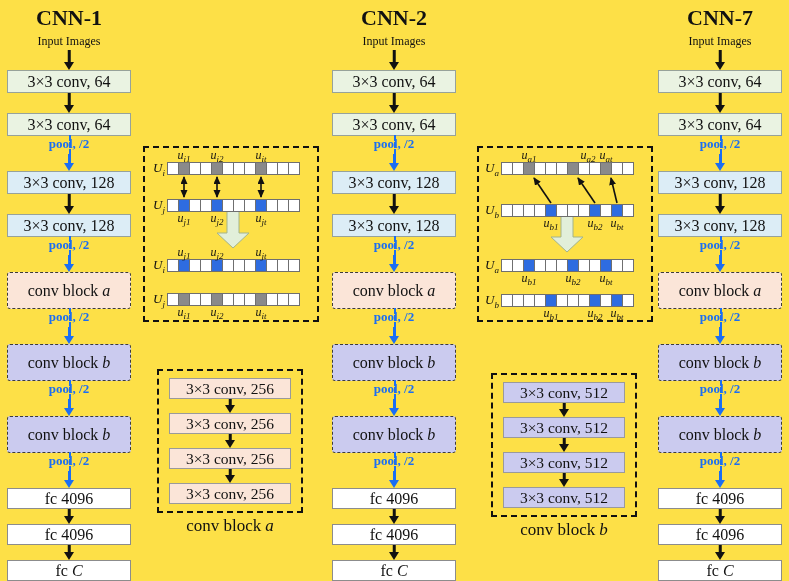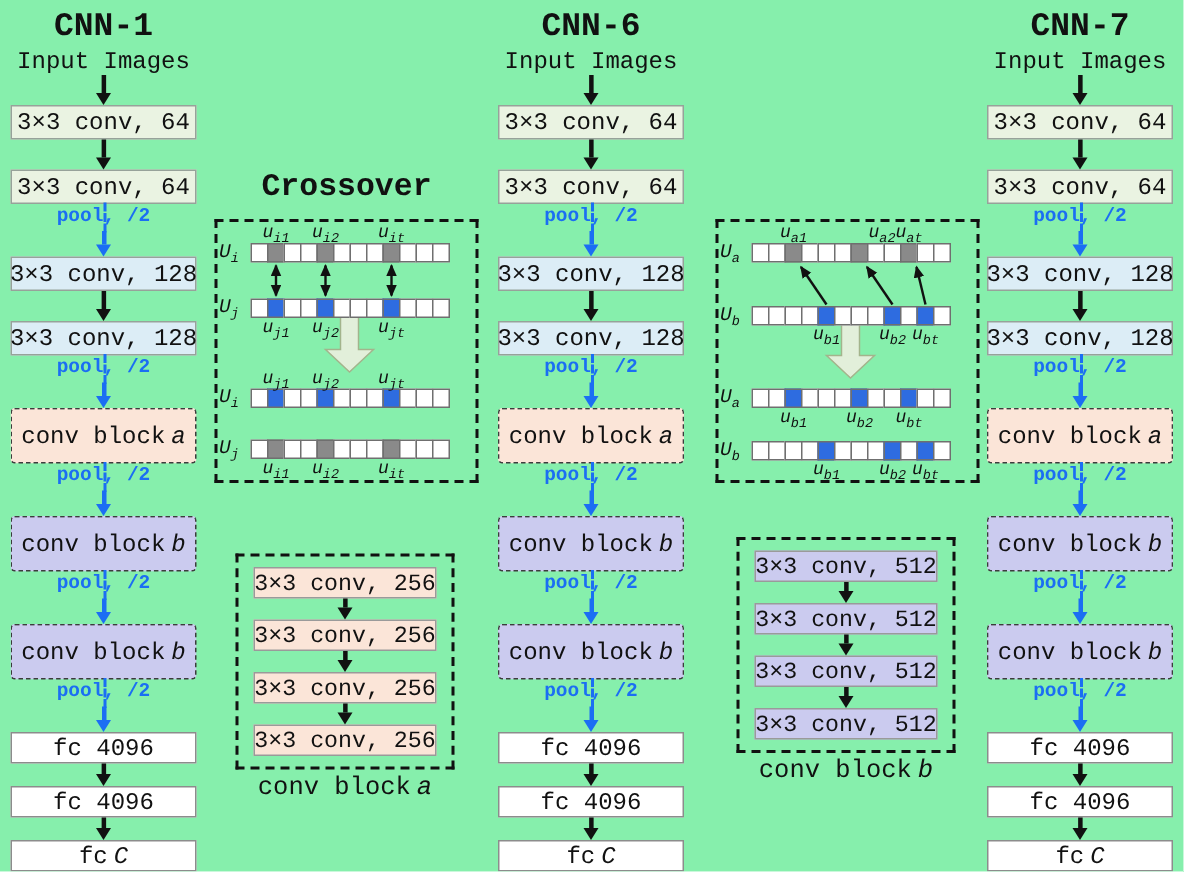--- a/index.html
+++ b/index.html
@@ -1,21 +1,21 @@
 <!DOCTYPE html>
 <html><head>
 <meta charset="utf-8">
 <style>
   html,body{margin:0;padding:0;background:#fff}
-  #canvas{position:relative;width:789px;height:581px;background:#86efac;
-    font-family:Liberation Mono, monospace;overflow:hidden;color:#111}
+  #canvas{position:relative;width:789px;height:581px;background:#fde047;
+    font-family:Liberation Serif, serif;overflow:hidden;color:#111}
   
   .col{position:absolute;top:0;width:126px;display:flex;flex-direction:column;align-items:center;padding-top:5px}
   .col-title{font-size:22px;font-weight:bold;height:27px;line-height:26px;text-align:center}
-  .col-input{font-size:16px;height:18px;line-height:18px;text-align:center}
+  .col-input{font-size:12px;height:18px;line-height:18px;text-align:center}
   .layers{display:flex;flex-direction:column;align-items:center;width:100%}
   .lbox{width:124px;box-sizing:border-box;display:flex;align-items:center;justify-content:center;
     font-size:16px;background:#fff;white-space:nowrap}
   .lbox.conv{height:23px;border:1px solid #97a29a}
   .lbox.block{height:37px;border:1.6px dashed #3c3c3c;border-radius:3px}
   .lbox.fc{height:21px;border:1px solid #8c8c8c}
   .lbox i,.detail-caption i,.clabel i{font-style:italic}
   .lbox i{margin-left:4px}
   
   .barrow{position:relative;width:100%}
@@ -29,21 +29,21 @@
   .pool .phead{position:absolute;left:50%;transform:translateX(-50%);top:27px;width:0;height:0;
     border-left:5.5px solid transparent;border-right:5.5px solid transparent;border-top:8px solid var(--blue)}
   .pool .plabel{position:absolute;top:0;width:100%;text-align:center;font-size:13px;font-weight:bold;color:var(--blue)}
   
   .op-title{position:absolute;text-align:center;font-size:21px;font-weight:bold}
   .op-box{position:absolute;border:2px dashed #111;box-sizing:border-box}
   .op-svg{position:absolute;left:0;top:0}
   .crow{position:absolute;display:flex}
   .cell{width:12px;height:13px;border:1px solid #6f6f6f;box-sizing:border-box;background:#fff}
   .cell + .cell{margin-left:-1px}
-  .rowname{position:absolute;font-size:13px;font-style:italic;width:19px;line-height:14px}
+  .rowname{position:absolute;font-size:13px;font-style:italic;width:19px;text-align:right;line-height:14px}
   .rowname sub,.clabel sub{font-size:9px}
   .clabel{position:absolute;width:26px;text-align:center;font-size:12px;font-style:italic;line-height:11px;white-space:nowrap}
   
   .detail{position:absolute;width:146px;display:flex;flex-direction:column;align-items:center}
   .detail-box{width:146px;box-sizing:border-box;border:2px dashed #111;display:flex;flex-direction:column;
     align-items:center;padding:7px 0}
   .detail-box .lbox{width:122px;height:21px;border:1px solid #9a9a9a;font-size:15.5px}
   .detail-caption{font-size:17px;margin-top:3px;text-align:center}
   .detail-caption i{margin-left:4px}
 </style>
@@ -113,21 +113,21 @@
         <div class="lbox fc">fc 4096</div>
         <div class="barrow" style="height: 15px;">
           <div class="shaft" style="height: 7px;"></div>
           <div class="head"></div>
         </div>
         <div class="lbox fc">fc<i>C</i></div>
       </div>
   </div>
 
   <div class="col" id="col1" style="left:331px">
-    <div class="col-title">CNN-6</div>
+    <div class="col-title">CNN-2</div>
     <div class="col-input">Input Images</div>
     <div class="layers">
         <div class="barrow" style="height: 20px;">
           <div class="shaft" style="height: 12px;"></div>
           <div class="head"></div>
         </div>
         <div class="lbox conv" style="background: rgb(234, 243, 226);">3×3 conv, 64</div>
         <div class="barrow" style="height: 20px;">
           <div class="shaft" style="height: 12px;"></div>
           <div class="head"></div>
@@ -246,21 +246,20 @@
         </div>
         <div class="lbox fc">fc 4096</div>
         <div class="barrow" style="height: 15px;">
           <div class="shaft" style="height: 7px;"></div>
           <div class="head"></div>
         </div>
         <div class="lbox fc">fc<i>C</i></div>
       </div>
   </div>
 
-  <div class="op-title" style="left:143px;top:114px;width:176px">Crossover</div>
   <div class="op-box" id="opbox0" style="left:143px;top:146px;width:176px;height:176px">
       <svg width="172" height="172" class="op-svg">
         <defs>
           <marker id="ah-crossover" markerUnits="userSpaceOnUse" markerWidth="9" markerHeight="8" refX="7" refY="3.5" orient="auto-start-reverse">
             <polygon points="0,0 8,3.5 0,7" fill="#111111"></polygon>
           </marker>
         </defs>
         <polygon points="82,62 94,62 94,85 104,85 88,100 72,85 82,85" fill="#e2efda" stroke="#a3b48c"></polygon>
         <line x1="39" y1="29" x2="39" y2="49" stroke="#111111" stroke-width="1.6" marker-start="url(#ah-crossover)" marker-end="url(#ah-crossover)"></line>
         <line x1="72" y1="29" x2="72" y2="49" stroke="#111111" stroke-width="1.6" marker-start="url(#ah-crossover)" marker-end="url(#ah-crossover)"></line>
@@ -441,21 +440,21 @@
         <div class="lbox detconv" style="background: rgb(251, 229, 216);">3×3 conv, 256</div>
         <div class="barrow" style="height: 14px;">
           <div class="shaft" style="height: 6px;"></div>
           <div class="head"></div>
         </div>
         <div class="lbox detconv" style="background: rgb(251, 229, 216);">3×3 conv, 256</div>
       </div>
     <div class="detail-caption">conv block<i>a</i></div>
   </div>
 
-  <div class="detail" id="detail1" style="left:491px;top:358px">
+  <div class="detail" id="detail1" style="left:491px;top:373px">
     <div class="detail-box">
         <div class="lbox detconv" style="background: rgb(203, 203, 239);">3×3 conv, 512</div>
         <div class="barrow" style="height: 14px;">
           <div class="shaft" style="height: 6px;"></div>
           <div class="head"></div>
         </div>
         <div class="lbox detconv" style="background: rgb(203, 203, 239);">3×3 conv, 512</div>
         <div class="barrow" style="height: 14px;">
           <div class="shaft" style="height: 6px;"></div>
           <div class="head"></div>

